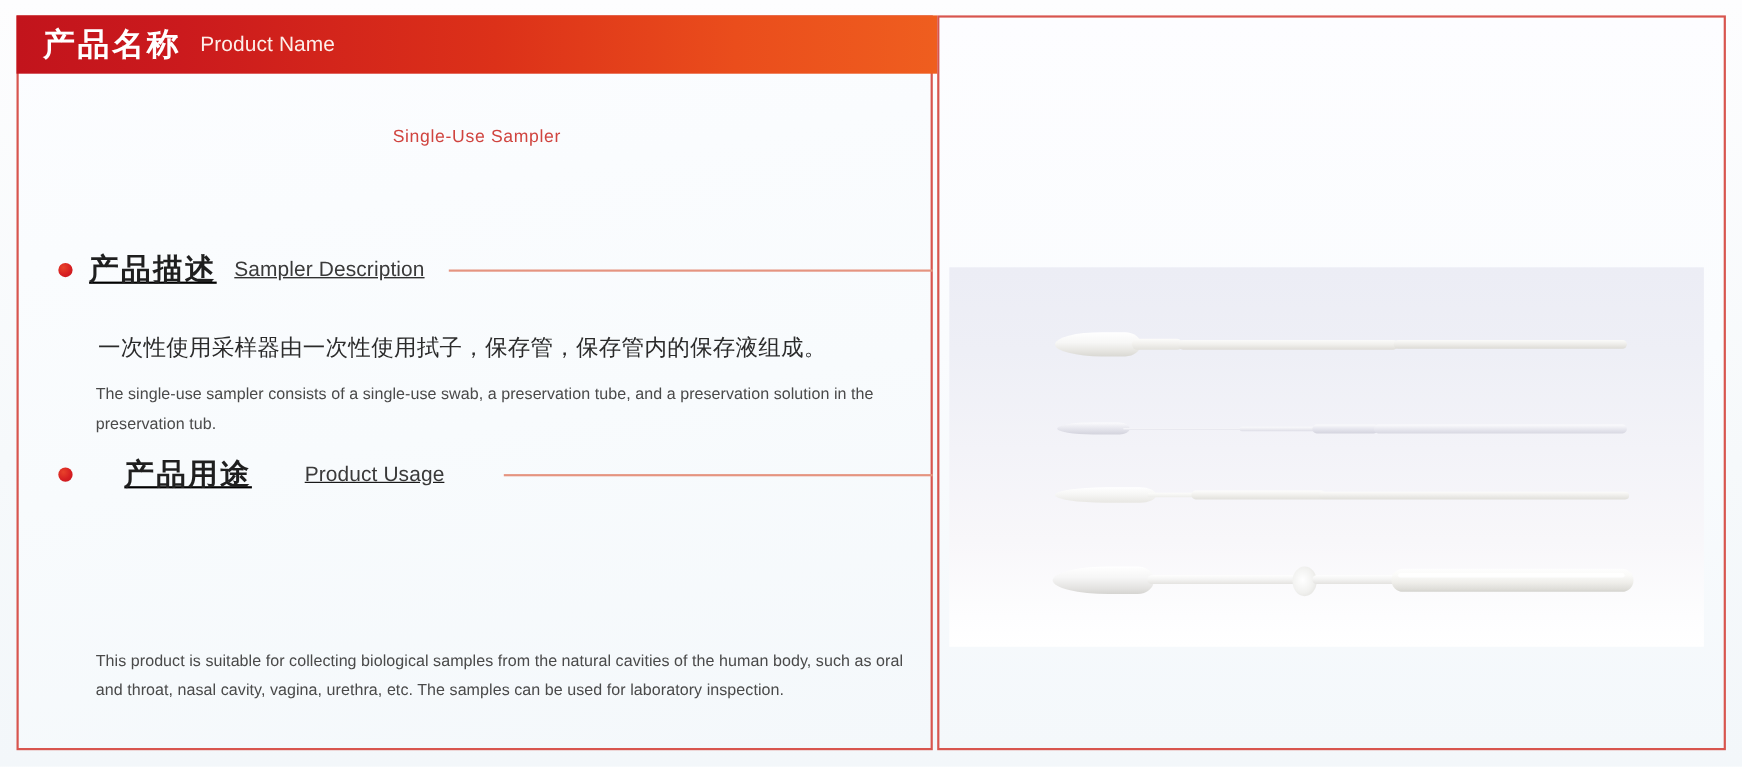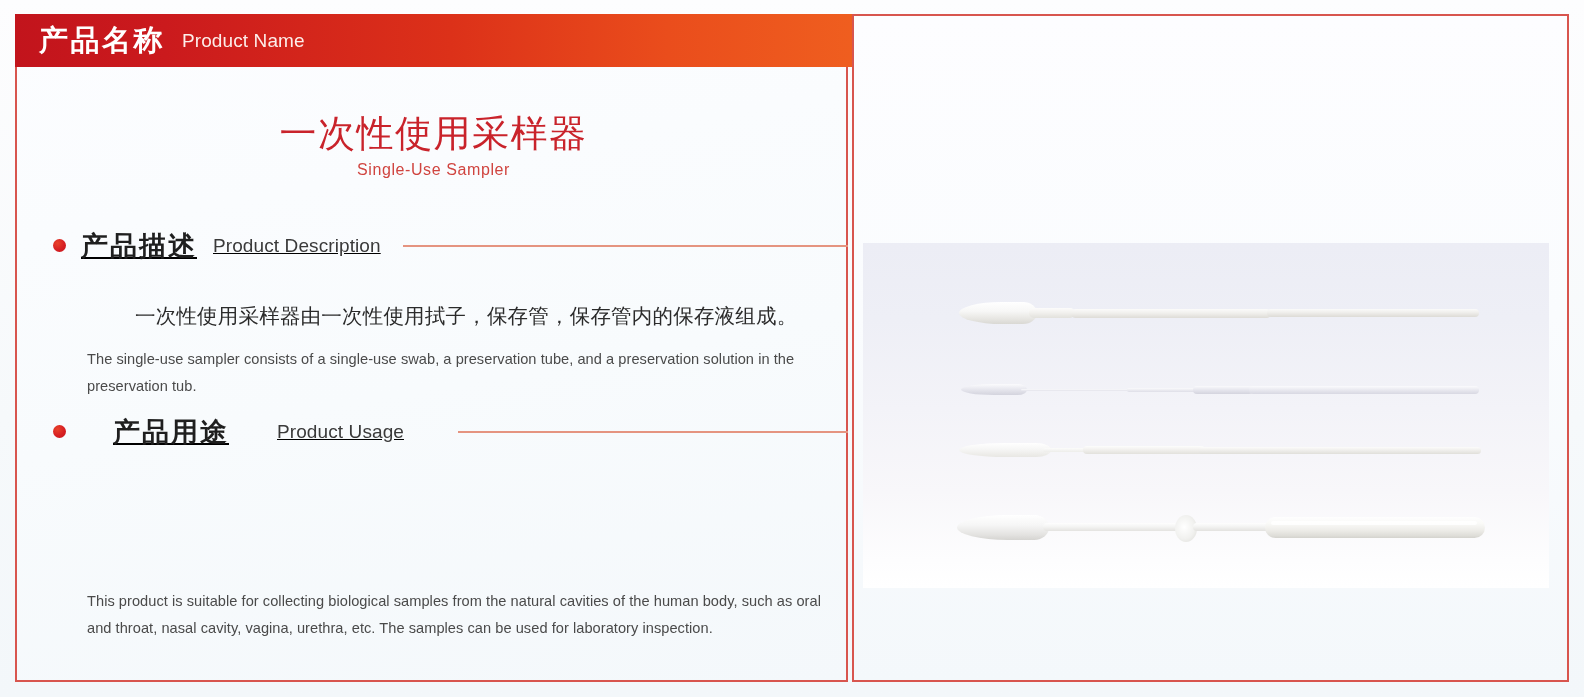--- a/index.html
+++ b/index.html
@@ -134,21 +134,20 @@
   
   .body-cn {
     position: absolute;
     left: 72px;
     width: 740px;
     color: #2b2b2b;
     font-size: 20.5px;
     line-height: 1.62;
     letter-spacing: 0.2px;
     font-family: "DejaVu Sans", "Liberation Sans", sans-serif;
-    margin-left: 46px;
   }
   .body-en {
     position: absolute;
     left: 70px;
     width: 745px;
     color: #4a4a4a;
     font-size: 14.6px;
     line-height: 1.88;
     letter-spacing: 0.05px;
   }
@@ -312,28 +311,27 @@
 <div id="page">
 
   <div class="left-panel">
 
     <div class="header-bar">
       <span class="header-cn">产品名称</span>
       <span class="header-en">Product Name</span>
     </div>
 
     <div class="title-block">
-      <div class="title-cn">一次性使用采样器</div>
       <div class="title-en">Single-Use Sampler</div>
     </div>
 
     <div class="section-head" id="sec-desc">
       <span class="bullet-dot"></span>
       <span class="sec-cn">产品描述</span>
-      <span class="sec-en">Product Description</span>
+      <span class="sec-en">Sampler Description</span>
       <span class="sec-rule"></span>
     </div>
     <div class="body-cn" id="desc-cn">一次性使用采样器由一次性使用拭子，保存管，保存管内的保存液组成。</div>
     <div class="body-en" id="desc-en">The single-use sampler consists of a single-use swab, a preservation tube, and a preservation solution in the preservation tub.</div>
 
     <div class="section-head" id="sec-usage">
       <span class="bullet-dot"></span>
       <span class="sec-cn">产品用途</span>
       <span class="sec-en">Product Usage</span>
       <span class="sec-rule"></span>

